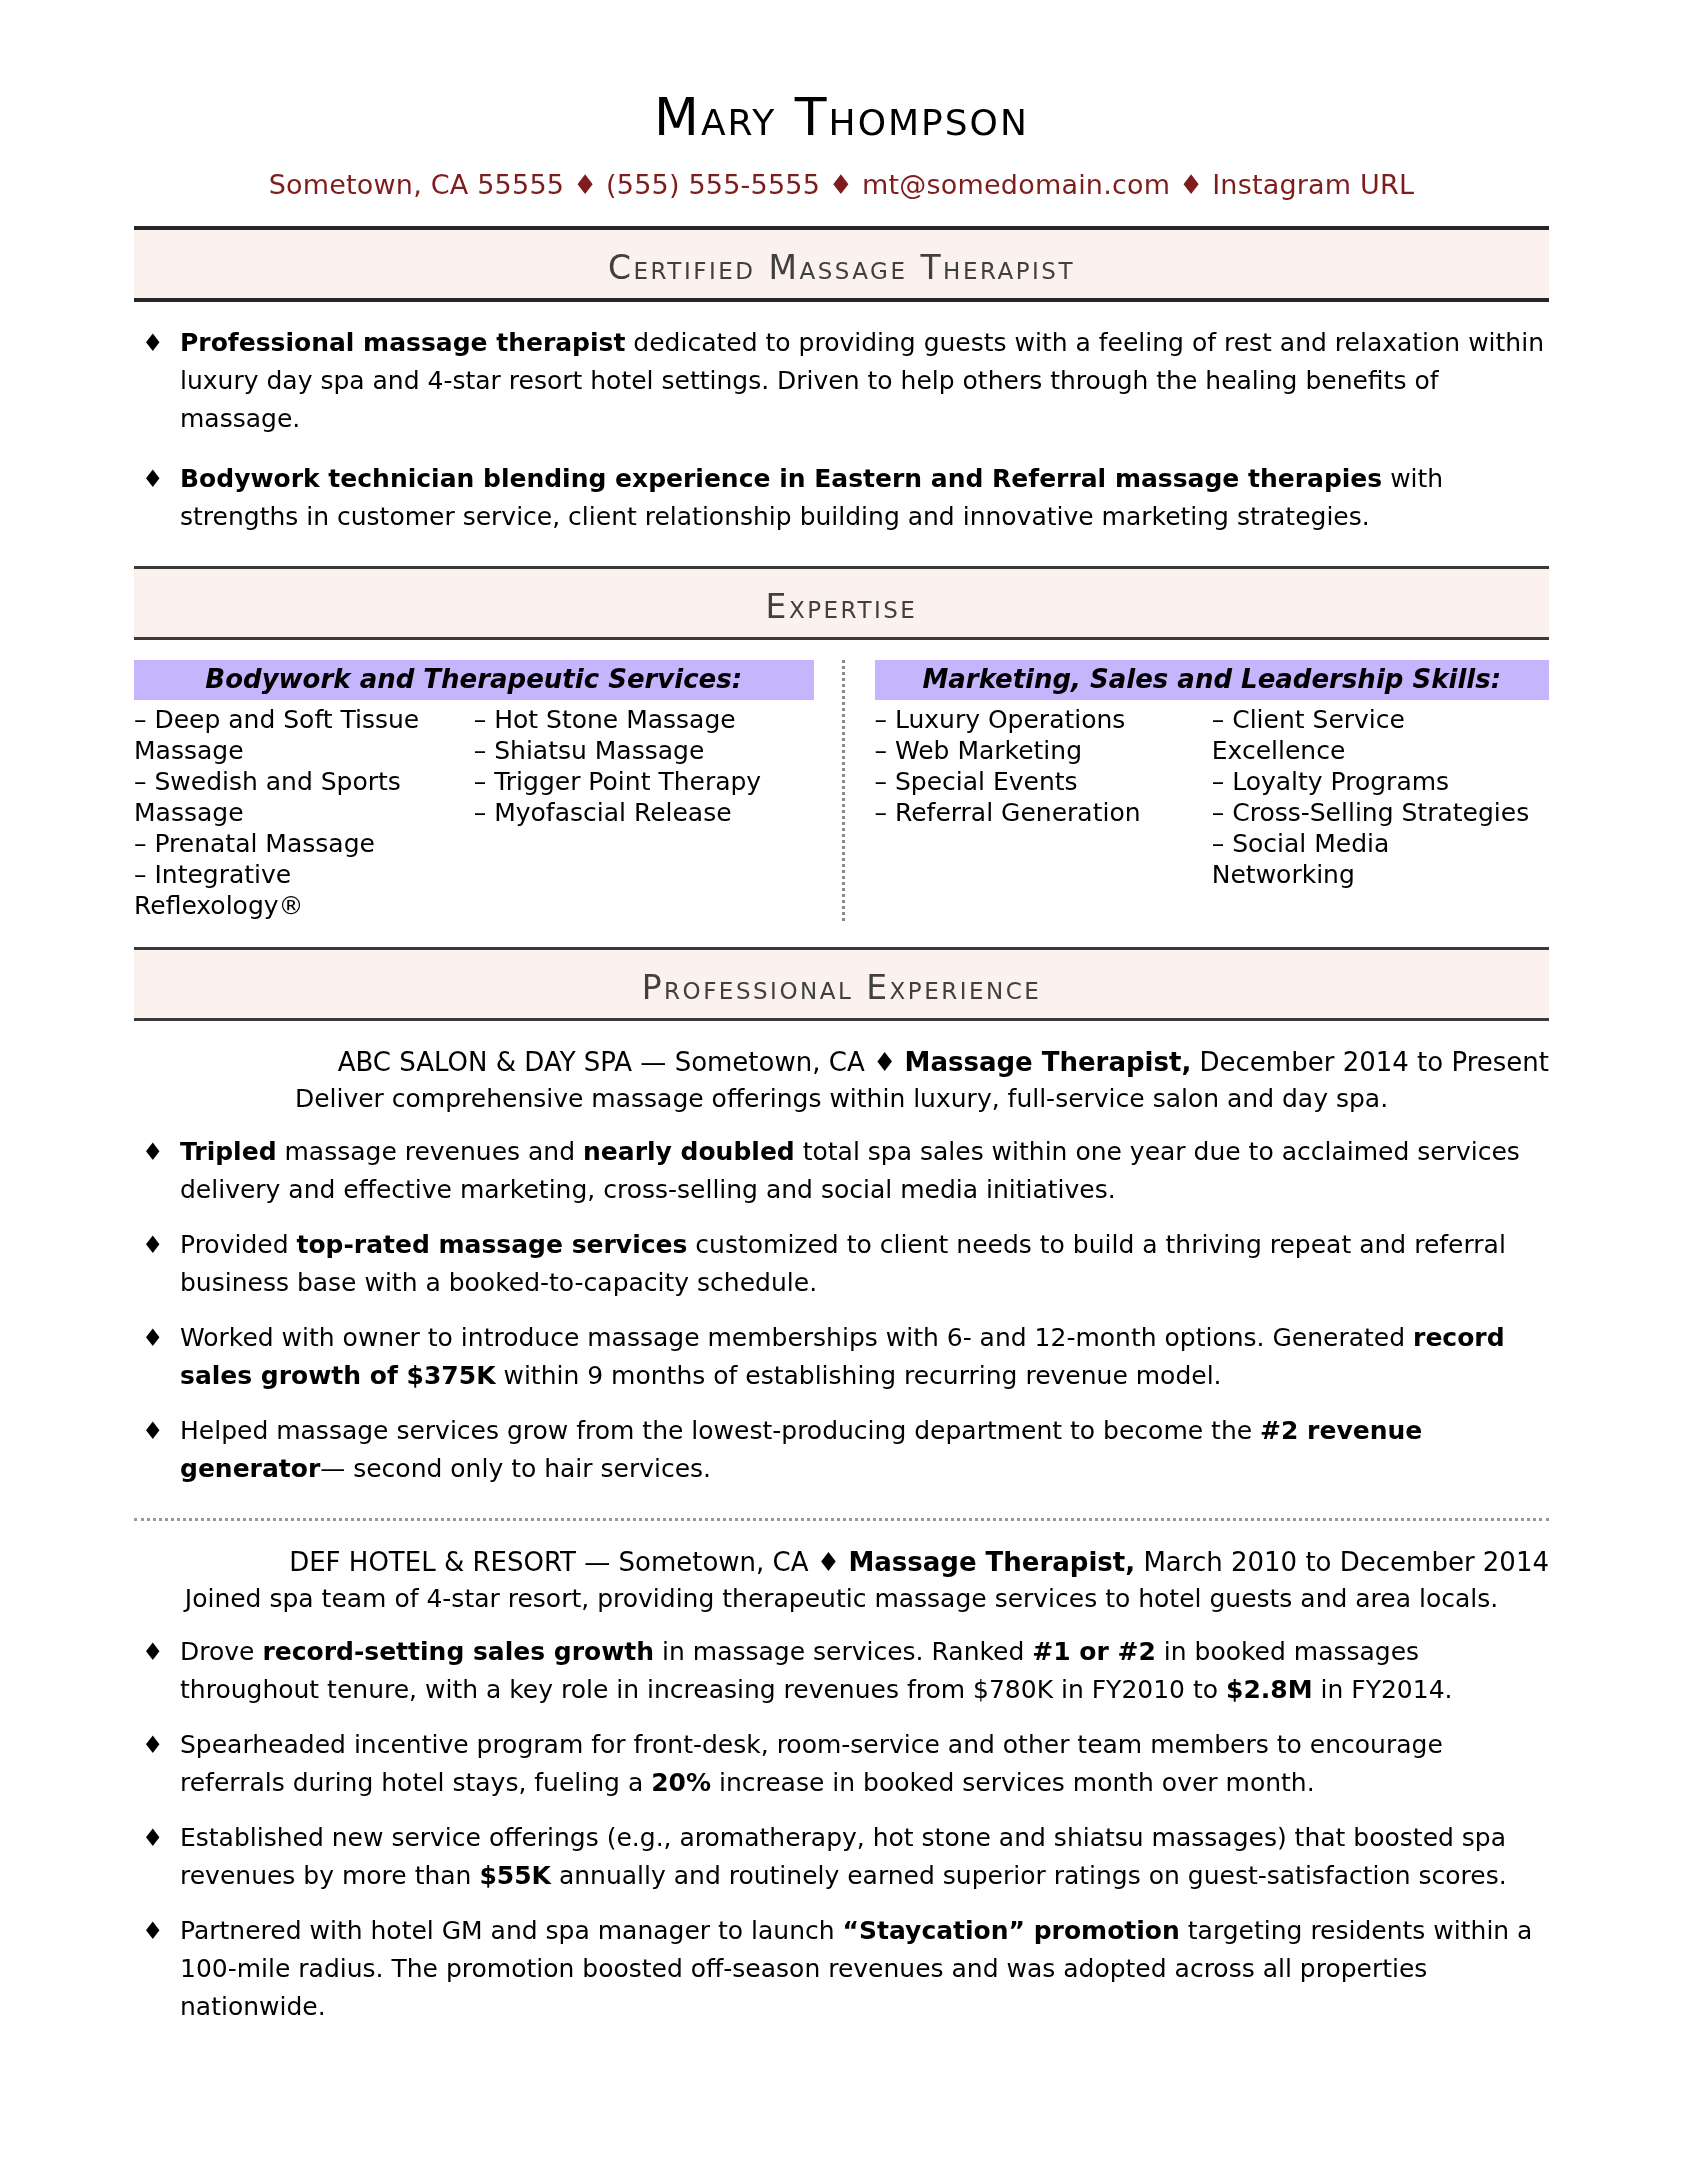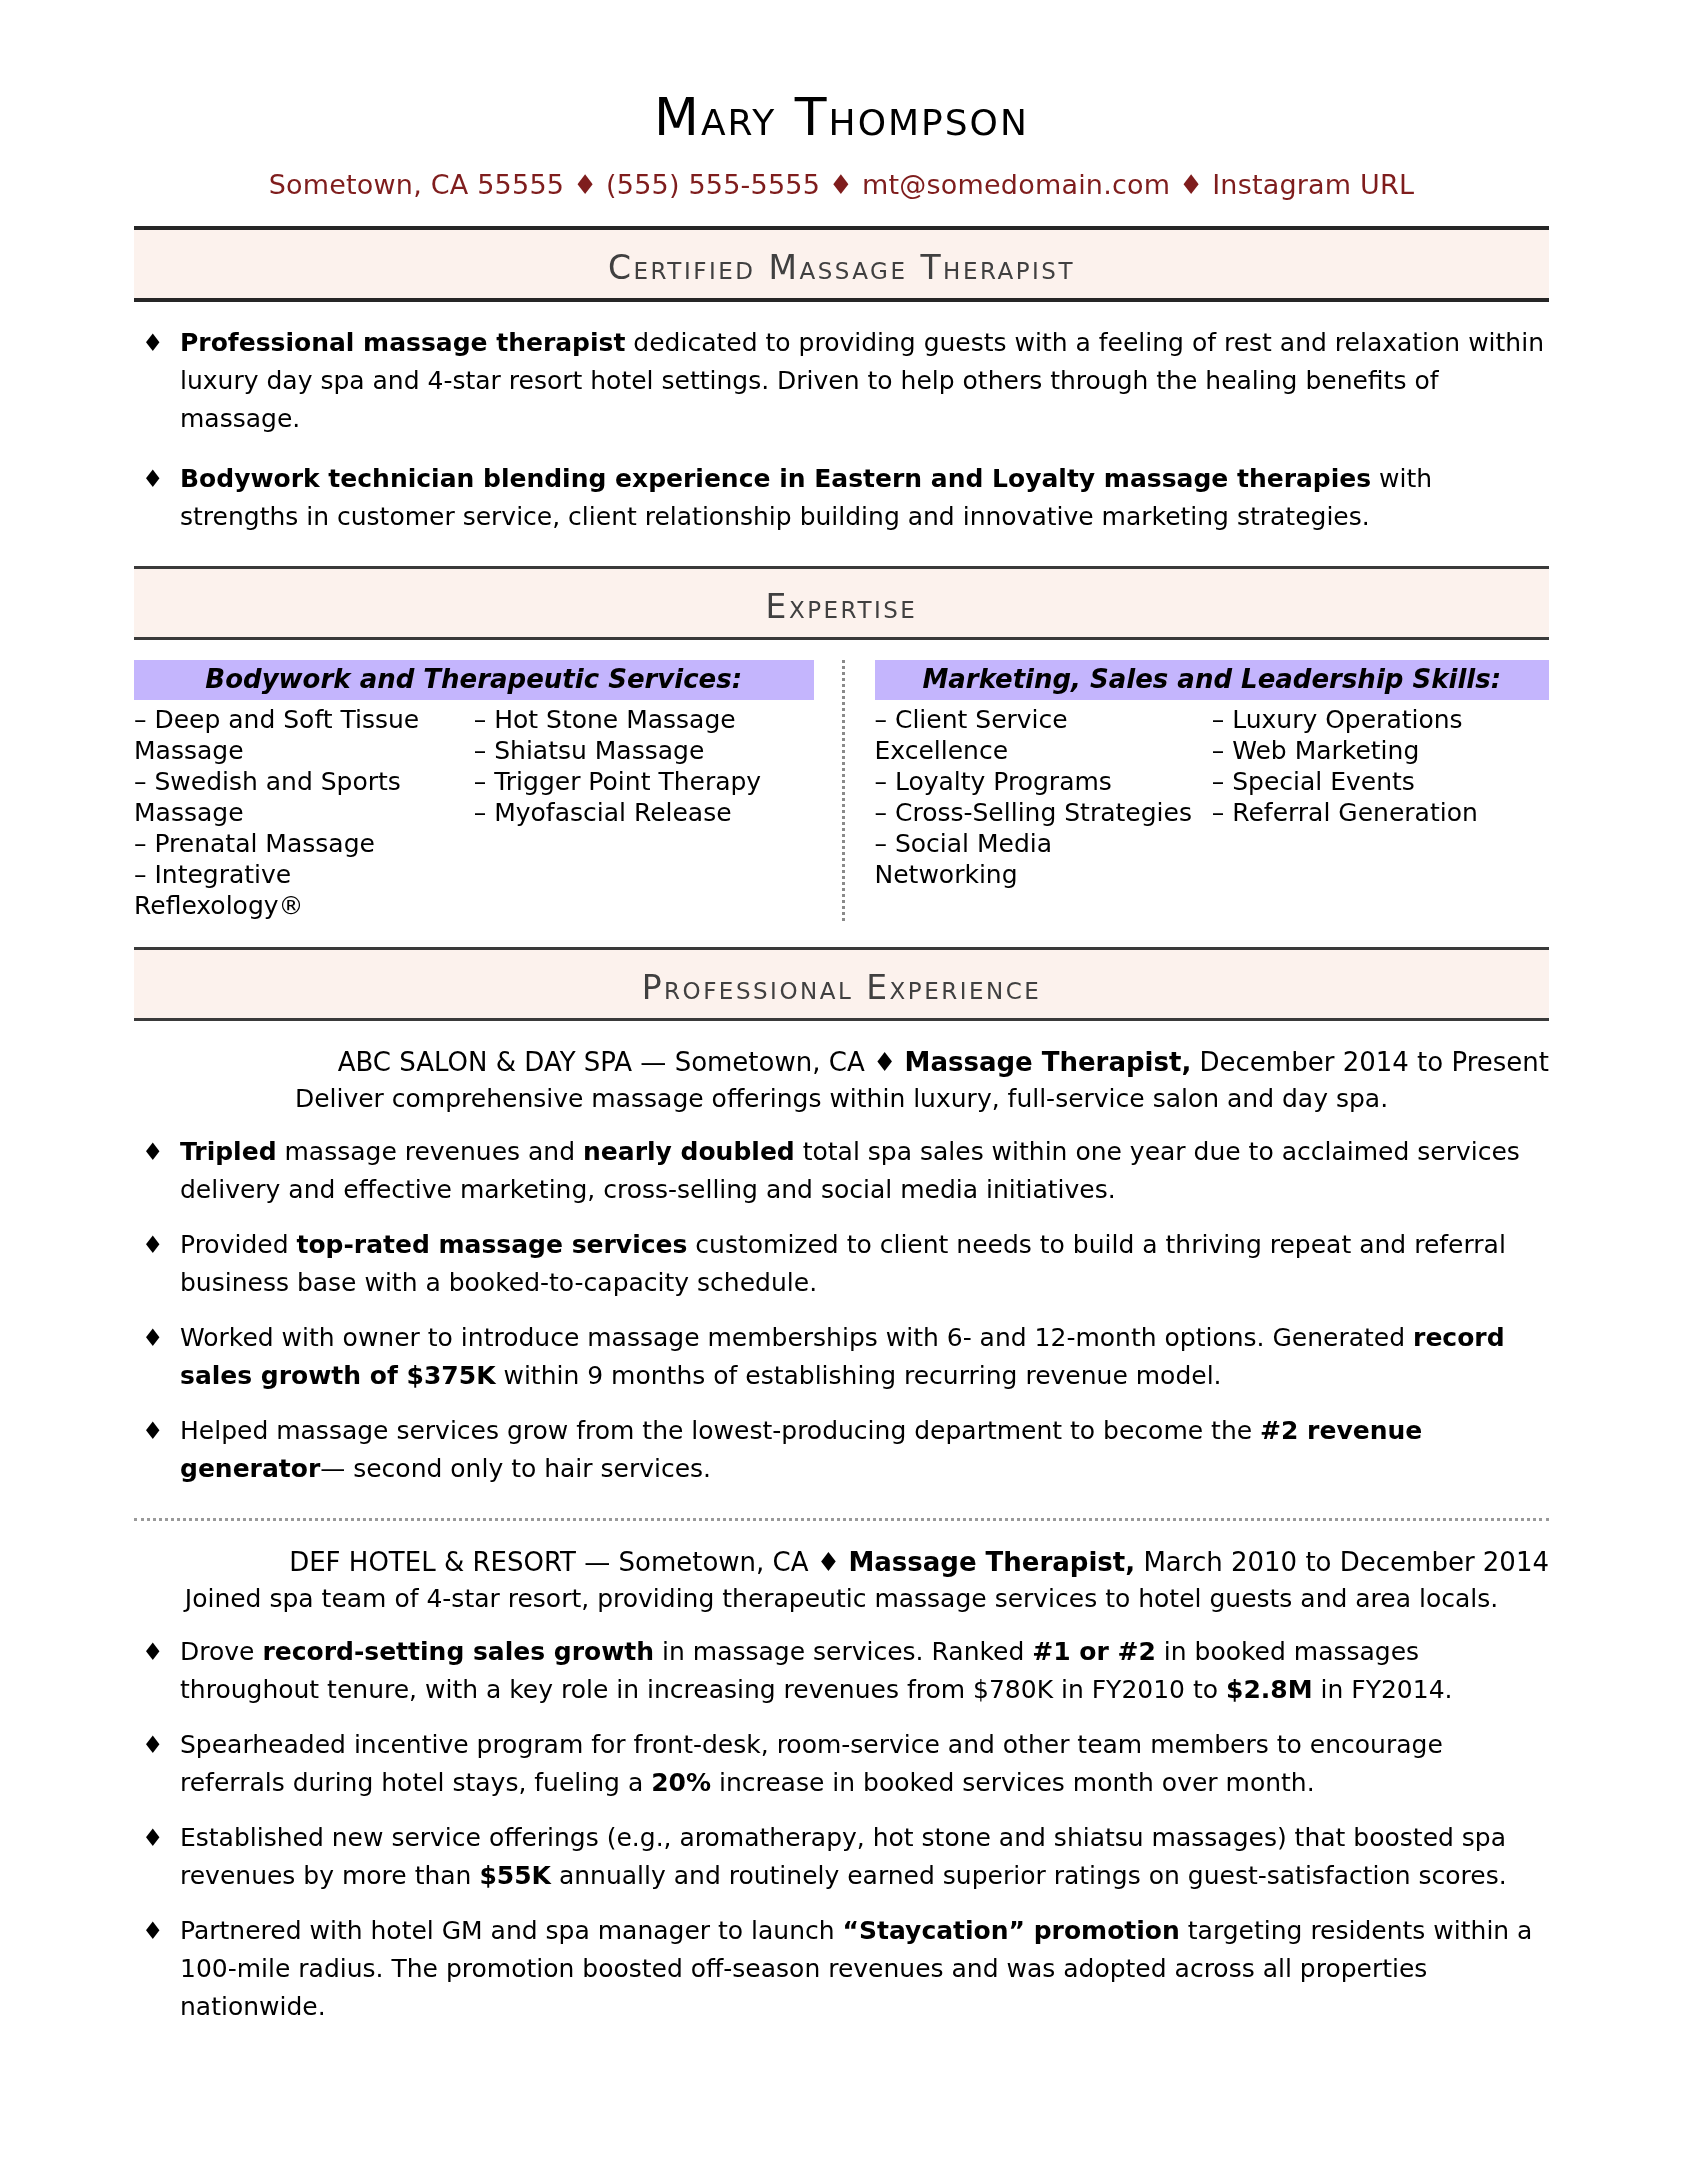--- a/index.html
+++ b/index.html
@@ -166,21 +166,21 @@
 
   <div class="section-bar primary">Certified Massage Therapist</div>
 
   <div class="summary">
     <div class="bullet-row">
       <span class="bullet-mark">♦</span>
       <span class="bullet-text"><b>Professional massage therapist</b><span> dedicated to providing guests with a feeling of rest and relaxation within luxury day spa and 4-star resort hotel settings. Driven to help others through the healing benefits of massage.</span></span>
     </div>
     <div class="bullet-row">
       <span class="bullet-mark">♦</span>
-      <span class="bullet-text"><b>Bodywork technician blending experience in Eastern and Loyalty massage therapies</b><span> with strengths in customer service, client relationship building and innovative marketing strategies.</span></span>
+      <span class="bullet-text"><b>Bodywork technician blending experience in Eastern and Referral massage therapies</b><span> with strengths in customer service, client relationship building and innovative marketing strategies.</span></span>
     </div>
   </div>
 
   <div class="expertise-wrap">
     <div class="section-bar thin">Expertise</div>
 
     <div class="skills-area">
       <div class="skill-group left">
         <div class="skill-head">Bodywork and Therapeutic Services:</div>
         <div class="skill-cols">
@@ -196,31 +196,31 @@
             <div class="skill-item">– Trigger Point Therapy</div>
             <div class="skill-item">– Myofascial Release</div>
           </div>
         </div>
       </div>
 
       <div class="skill-group right">
         <div class="skill-head">Marketing, Sales and Leadership Skills:</div>
         <div class="skill-cols">
           <div class="skill-col">
+            <div class="skill-item">– Luxury Operations</div>
+            <div class="skill-item">– Web Marketing</div>
+            <div class="skill-item">– Special Events</div>
+            <div class="skill-item">– Referral Generation</div>
+          </div>
+          <div class="skill-col">
             <div class="skill-item">– Client Service Excellence</div>
             <div class="skill-item">– Loyalty Programs</div>
             <div class="skill-item">– Cross-Selling Strategies</div>
             <div class="skill-item">– Social Media Networking</div>
           </div>
-          <div class="skill-col">
-            <div class="skill-item">– Luxury Operations</div>
-            <div class="skill-item">– Web Marketing</div>
-            <div class="skill-item">– Special Events</div>
-            <div class="skill-item">– Referral Generation</div>
-          </div>
         </div>
       </div>
     </div>
   </div>
 
   <div class="experience">
     <div class="section-bar thin">Professional Experience</div>
 
     <div class="job">
       <div class="job-header"><span>ABC SALON &amp; DAY SPA — Sometown, CA ♦ </span><b>Massage Therapist,</b><span> December 2014 to Present</span></div>

